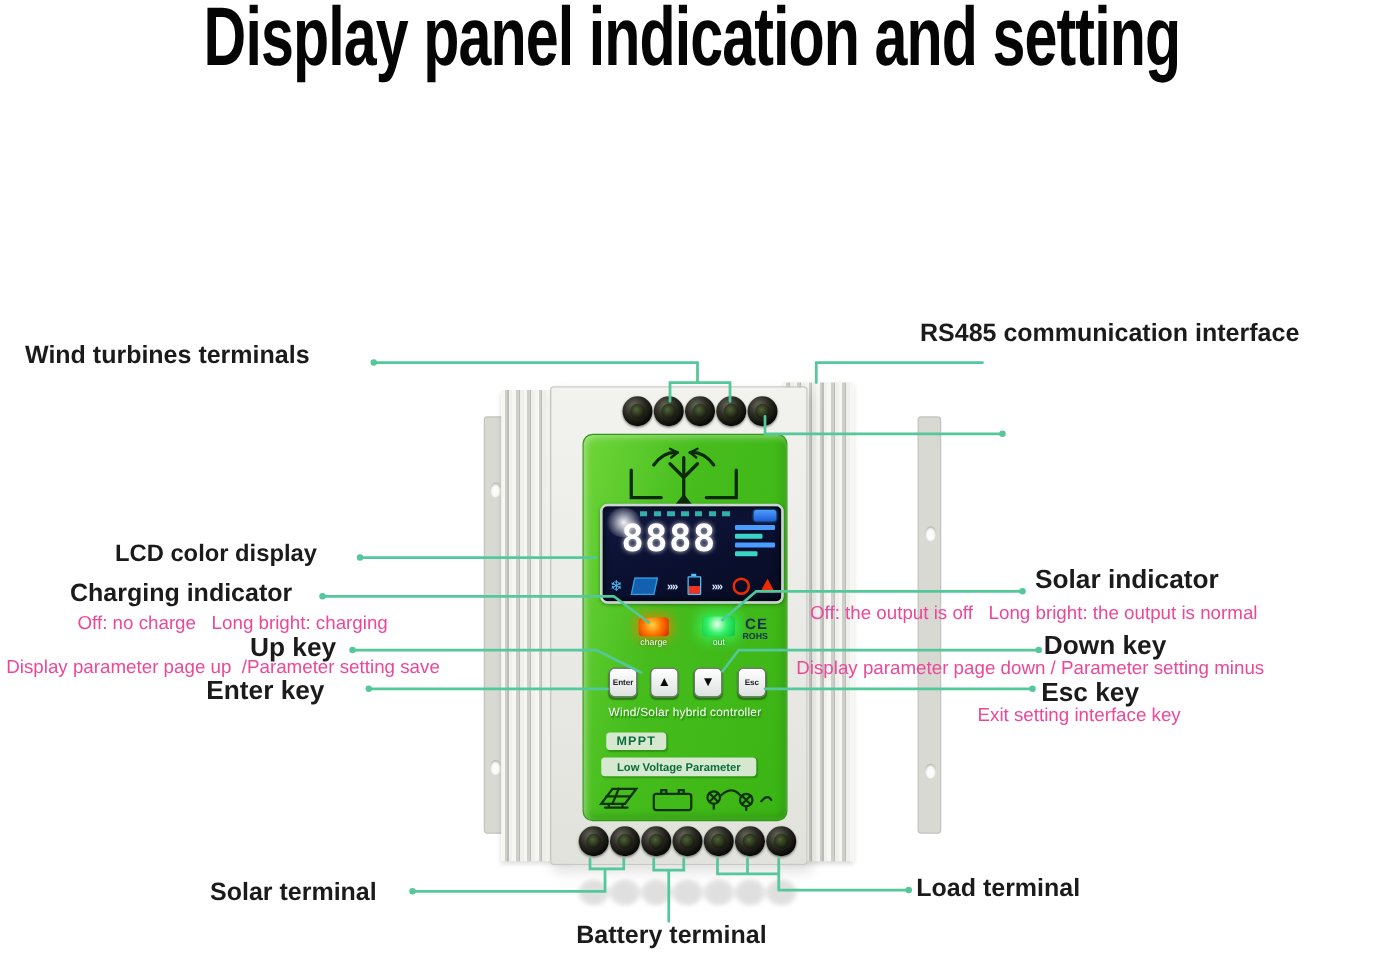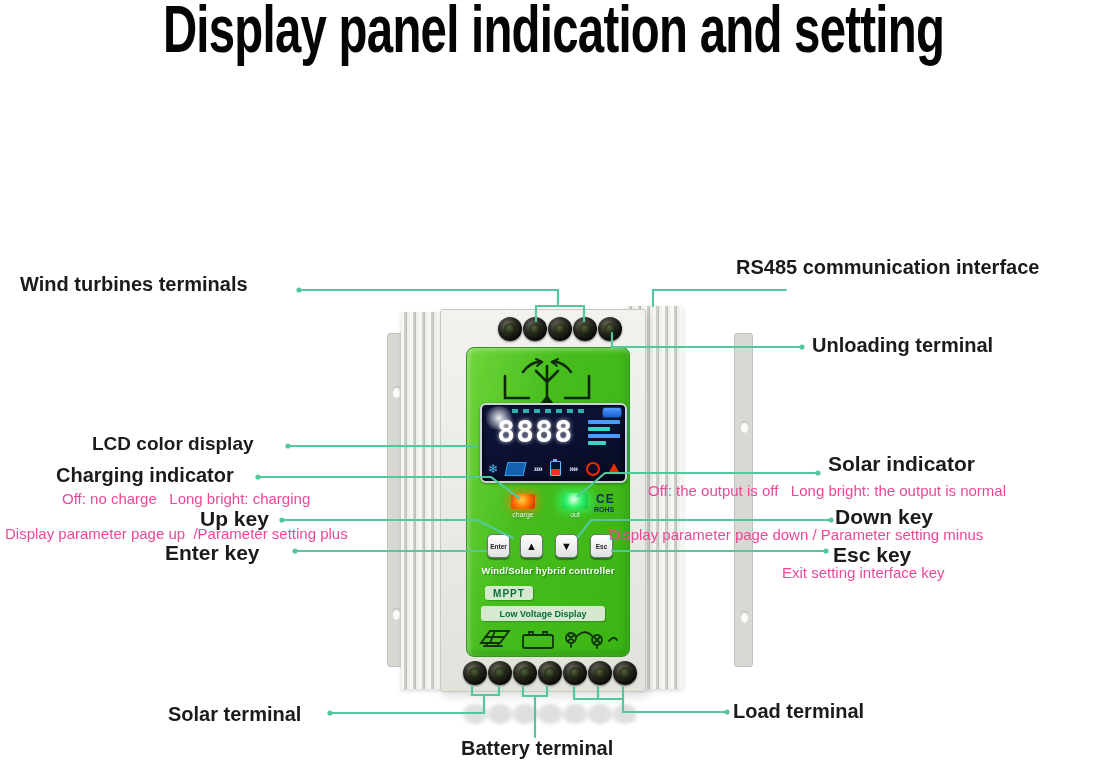--- a/index.html
+++ b/index.html
@@ -106,21 +106,21 @@
 
   
   .btn{position:absolute;top:186px;width:21px;height:22px;border-radius:5px;
        background:linear-gradient(#ffffff,#dde2e0);border:1px solid #6f7470;
        box-shadow:0 1.5px 1px rgba(0,40,0,.45);display:flex;align-items:center;justify-content:center;}
   .btn.enter{left:20px;} .btn.up{left:53px;} .btn.down{left:88px;} .btn.esc{left:123px;}
   .btn .t{font-size:6.5px;font-weight:bold;color:#222;}
   .btn .a{font-size:11px;color:#0a0a0a;line-height:1;}
 
   
-  .pname{position:absolute;left:0;right:0;top:217px;text-align:center;font-size:9.5px;font-weight:bold;
+  .pname{position:absolute;left:0;right:0;top:217px;text-align:center;font-size:9.5px;font-weight:normal;
          color:#fff;letter-spacing:.2px;text-shadow:1px 1px 1px rgba(0,80,0,.5);white-space:nowrap;}
   .pill{position:absolute;background:rgba(235,238,233,.88);border-radius:3px;color:#0a6e3c;
         font-weight:bold;display:flex;align-items:center;justify-content:center;
         box-shadow:1px 1px 1px rgba(0,60,0,.3);}
   .pill.mppt{left:18px;top:238px;width:48px;height:14px;font-size:10px;letter-spacing:1px;}
   .pill.lvc{left:14px;top:258px;width:124px;height:15px;font-size:9px;}
 </style>
 </head>
 <body>
 
@@ -210,21 +210,21 @@
       </div>
       <div class="btn down">
         <span class="a">▼</span>
       </div>
       <div class="btn esc">
         <span class="t">Esc</span>
       </div>
 
       <div class="pname">Wind/Solar hybrid controller</div>
       <div class="pill mppt">MPPT</div>
-      <div class="pill lvc">Low Voltage Display</div>
+      <div class="pill lvc">Low Voltage Parameter</div>
 
       <svg class="boticons" width="146" height="30" viewBox="0 0 146 30">
         <g fill="none" stroke="#11330a" stroke-width="1.8" stroke-linecap="round">
 
           <polygon points="6,18 15,6 34,6 25,18"></polygon>
           <path d="M10,12 H29 M20,6 L15,18 M12,18 V21 M23,18 V21 M9,21 H27"></path>
 
           <rect x="48" y="10" width="30" height="13" rx="2"></rect>
           <path d="M54,10 V7 H58 V10 M68,10 V7 H72 V10"></path>
 
@@ -274,34 +274,33 @@
       <circle cx="831" cy="520" r="2.6"></circle>
         <circle cx="295" cy="551" r="2.6"></circle>
       <circle cx="826" cy="551" r="2.6"></circle>
         <circle cx="330" cy="713" r="2.6"></circle>
       <circle cx="727" cy="712" r="2.6"></circle>
     </g>
   </svg>
 
   <div class="lbl" style="left:20px;top:273px">Wind turbines terminals</div>
   <div class="lbl" style="left:736px;top:256px">RS485 communication interface</div>
-  <div class="lbl" style="left:812px;top:334px">Unloading terminal</div>
   <div class="lbl" style="left:92px;top:433px;font-size:19px">LCD color display</div>
 
   <div class="lbl" style="left:56px;top:464px">Charging indicator</div>
   <div class="sub" style="left:62px;top:490px">Off: no charge   Long bright: charging</div>
 
   <div class="lbl big" style="left:828px;top:452px">Solar indicator</div>
   <div class="sub" style="left:648px;top:482px">Off: the output is off   Long bright: the output is normal</div>
 
   <div class="lbl big" style="left:200px;top:507px">Up key</div>
-  <div class="sub" style="left:5px;top:525px">Display parameter page up  /Parameter setting plus</div>
+  <div class="sub" style="left:5px;top:525px">Display parameter page up  /Parameter setting save</div>
 
   <div class="lbl big" style="left:835px;top:505px">Down key</div>
-  <div class="sub" style="left:609px;top:526px">Display parameter page down / Parameter setting minus</div>
+  <div class="sub" style="left:637px;top:526px">Display parameter page down / Parameter setting minus</div>
 
   <div class="lbl big" style="left:165px;top:541px">Enter key</div>
 
   <div class="lbl big" style="left:833px;top:543px">Esc key</div>
   <div class="sub" style="left:782px;top:564px">Exit setting interface key</div>
 
   <div class="lbl" style="left:168px;top:703px">Solar terminal</div>
   <div class="lbl" style="left:461px;top:737px">Battery terminal</div>
   <div class="lbl" style="left:733px;top:700px">Load terminal</div>
 

